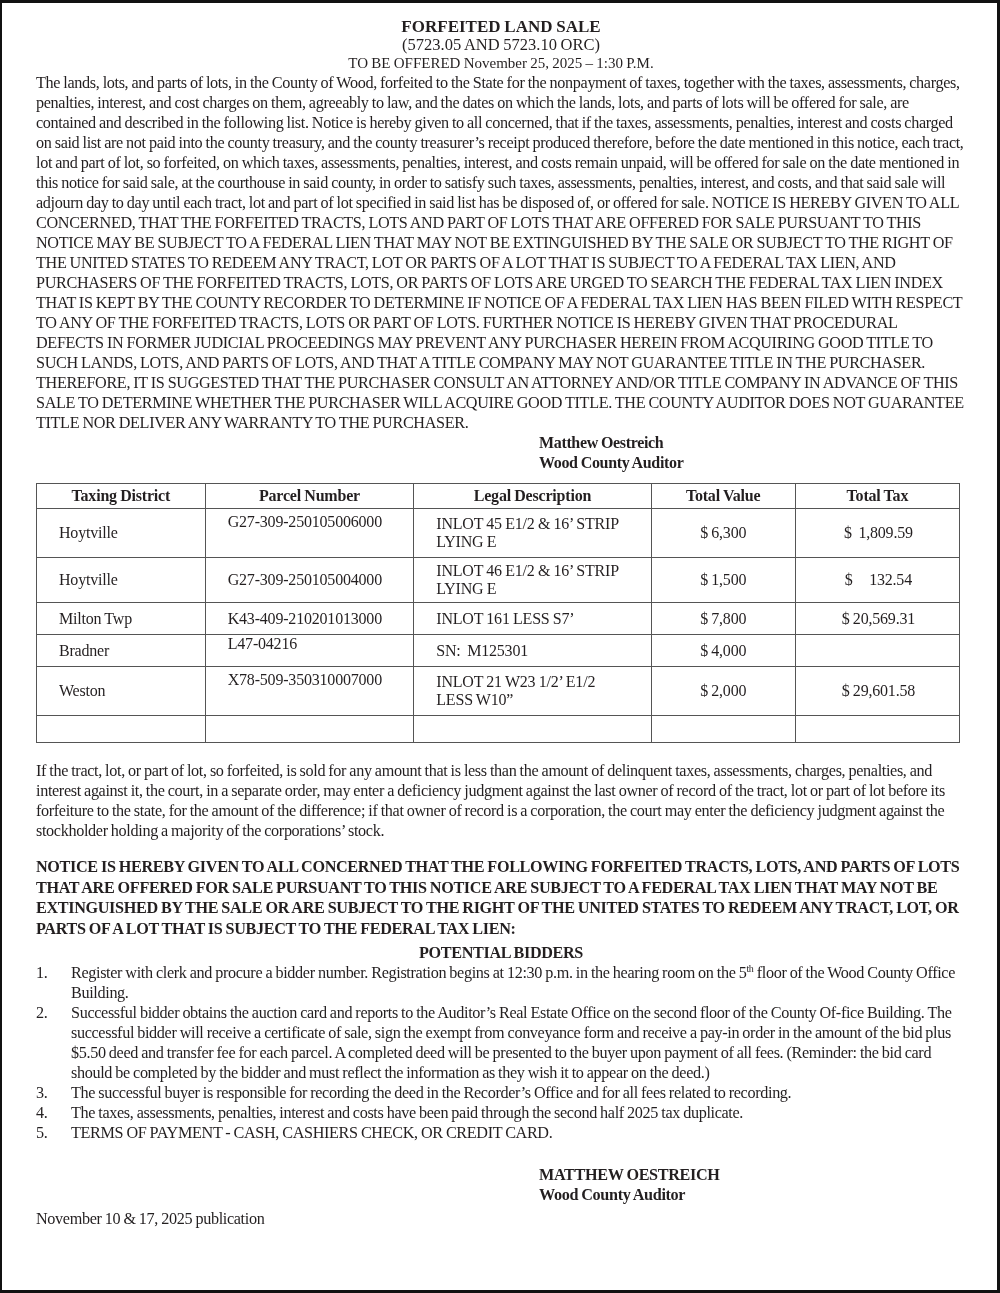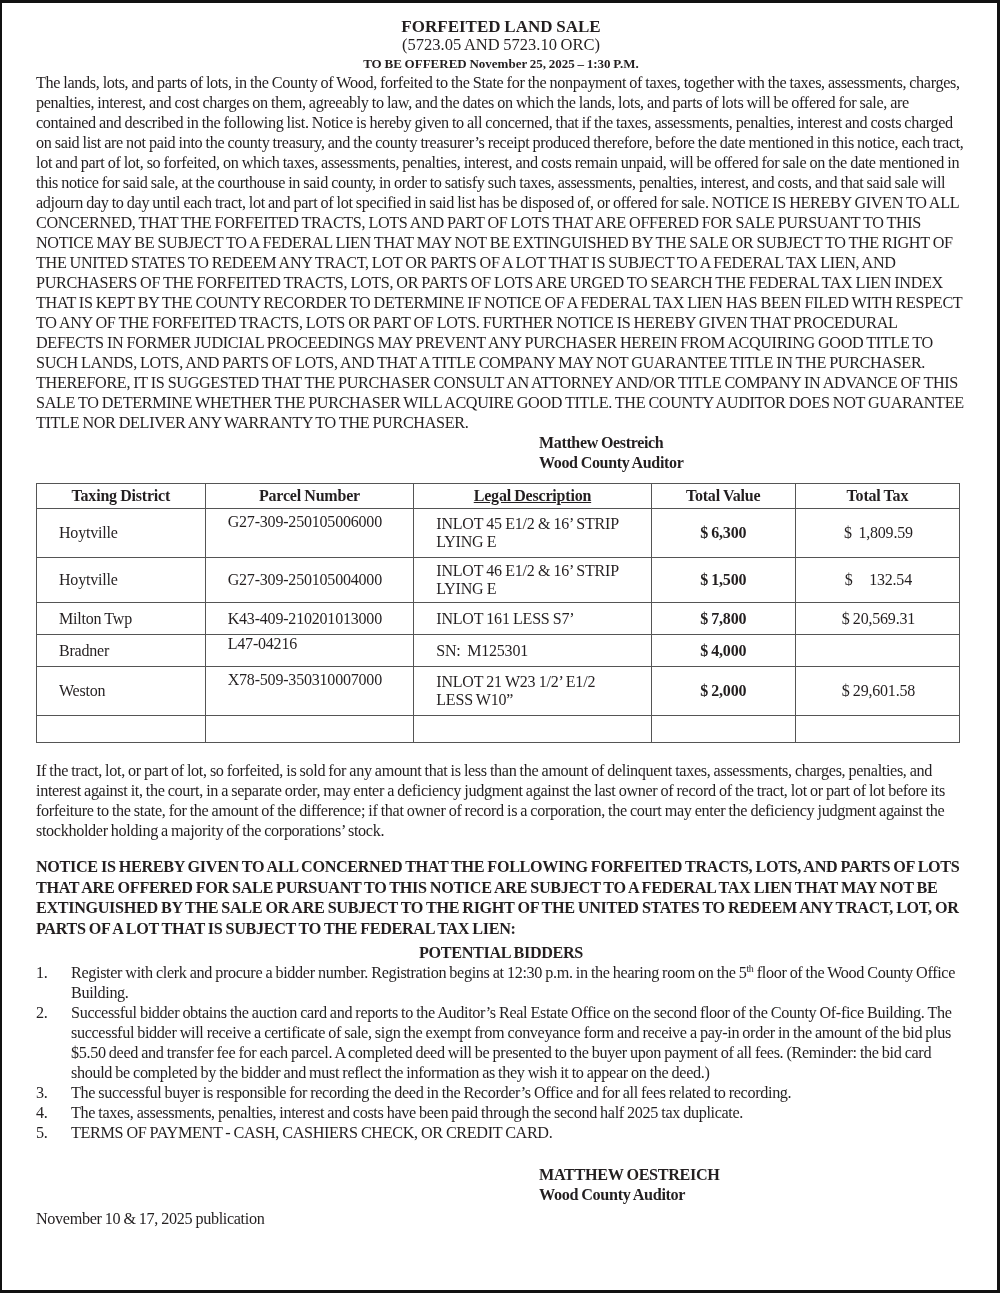--- a/index.html
+++ b/index.html
@@ -17,45 +17,45 @@
       font-family: "Liberation Serif", "DejaVu Serif", serif;
       color: #231f20;
       font-size: 16.2px;
       line-height: 20px;
       letter-spacing: -0.35px;
       word-spacing: -0.5px;
     }
     .center { text-align: center; }
     .title { font-weight: bold; font-size: 17px; line-height: 19px; letter-spacing: 0; }
     .subtitle { font-size: 16.5px; line-height: 18px; letter-spacing: 0; }
-    .offer { font-weight: bold; font-size: 13px; line-height: 19px; letter-spacing: 0; }
+    .offer { font-weight: normal; font-size: 15px; line-height: 19px; letter-spacing: 0; }
     .para { margin: 0; text-align: left; }
     .sig { margin-left: 503px; font-weight: bold; line-height: 20px; font-size: 16px; }
     table.parcels {
       width: 924px; margin-top: 10px; margin-left: 0;
       border-collapse: collapse;
       font-size: 16px; letter-spacing: -0.2px;
     }
     table.parcels th, table.parcels td {
       border: 1.5px solid #555;
       padding: 0 22px;
       vertical-align: middle;
       line-height: 18px;
     }
     table.parcels th { font-weight: bold; height: 24px; text-align: center; }
     table.parcels td { height: 44px; }
     table.parcels tr.short td { height: 31px; }
     table.parcels tr.empty td { height: 26px; }
     td.parcel { vertical-align: top !important; padding-top: 4px !important; }
     td.bradner-parcel { vertical-align: top !important; padding-top: 0 !important; }
-    td.val { text-align: center; font-weight: bold; }
+    td.val { text-align: center; }
     td.tax { text-align: center; padding-right: 20px !important; }
     .col-district { width: 152px; }
     .col-parcel { width: 194px; }
-    .col-legal { width: 236px; text-decoration: underline; }
+    .col-legal { width: 236px; }
     .col-value { width: 126px; }
     .col-tax { width: 140px; }
     .bold-notice { font-weight: bold; margin-top: 16px; line-height: 20.5px; }
     .bidders-title { font-weight: bold; text-align: center; margin-top: 4px; }
     ol.bidders { margin: 0; padding: 0; list-style: none; }
     ol.bidders li { display: flex; }
     ol.bidders .num { width: 35px; flex: none; }
     ol.bidders .txt { flex: 1; }
     sup { font-size: 10px; line-height: 0; }
     .sig2 { margin-left: 503px; font-weight: bold; margin-top: 22px; }

